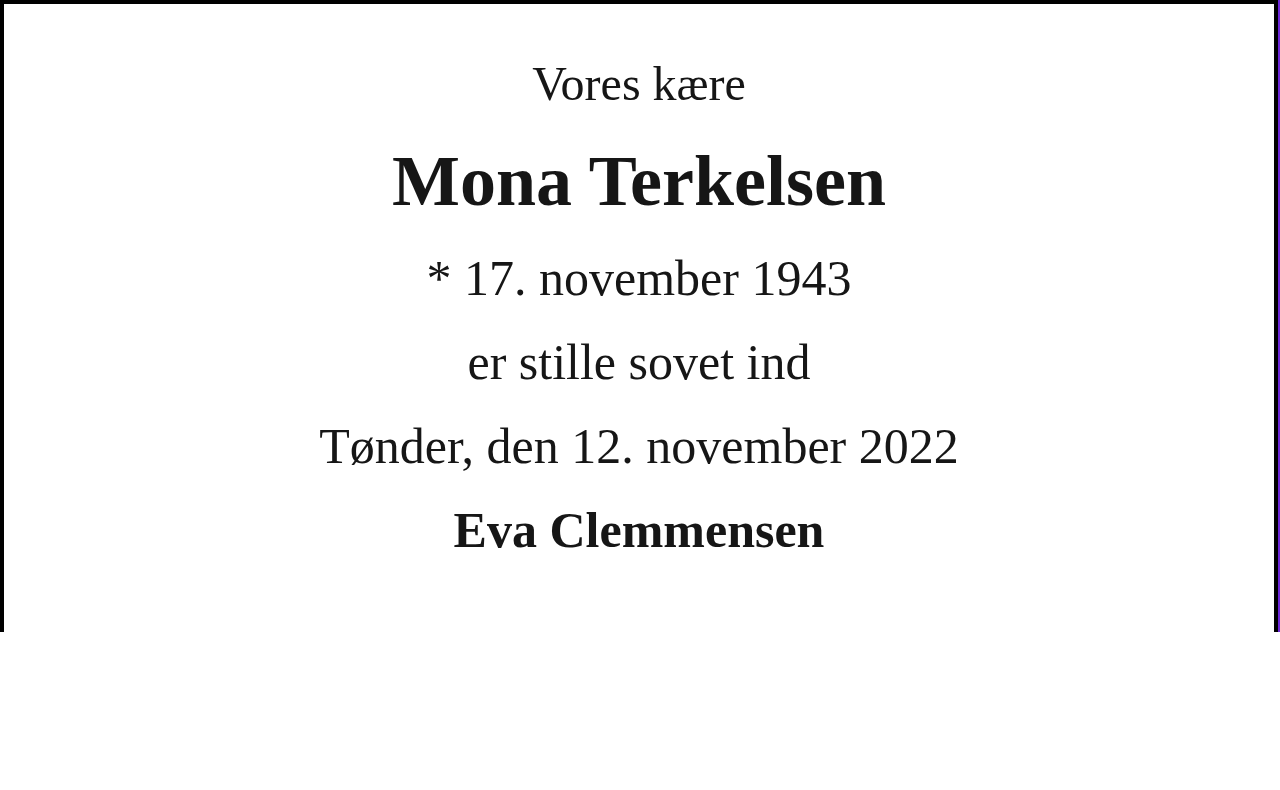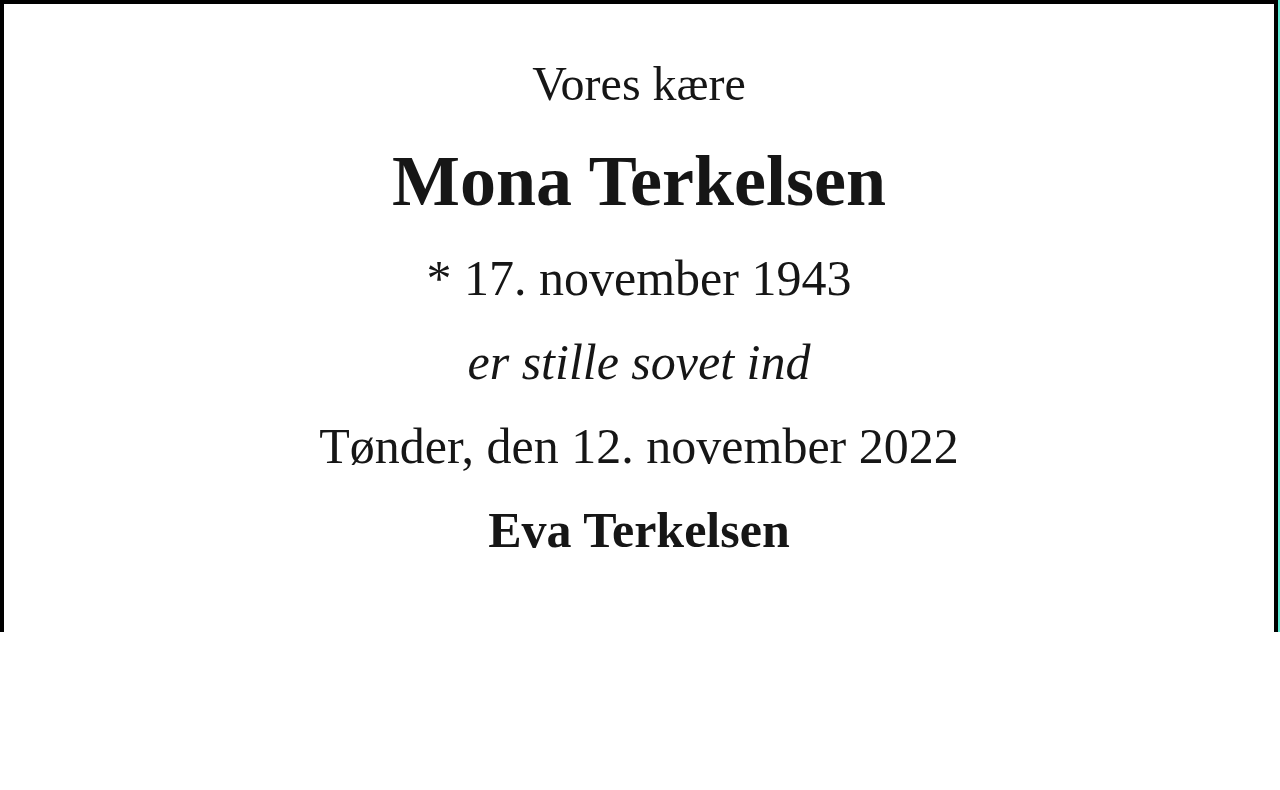--- a/index.html
+++ b/index.html
@@ -4,21 +4,21 @@
 <style>
   html, body {
     margin: 0;
     padding: 0;
     background: #ffffff;
   }
   .viewport {
     width: 1280px;
     height: 632px;
     box-sizing: border-box;
-    background: #5eead4;
+    background: #6d28d9;
     position: relative;
   }
   .notice-card {
     position: absolute;
     left: 0;
     top: 0;
     width: 1278px;
     height: 788px;
     box-sizing: border-box;
     border: 4px solid #000000;
@@ -40,21 +40,20 @@
   }
   .line.intro {
     font-size: 48px;
   }
   .line.name {
     font-size: 72px;
     line-height: 86px;
     font-weight: bold;
   }
   .line.italic {
-    font-style: italic;
   }
   .line.bold {
     font-weight: bold;
   }
 </style>
 </head>
 <body>
 
 <div class="viewport">
   <div class="notice-card">
@@ -62,16 +61,16 @@
 
     <p class="line name">Mona Terkelsen</p>
 
     <p class="line">* 17. november 1943</p>
 
     <p class="line italic">er stille sovet ind</p>
 
     <p class="line">Tønder, den 12. november 2022</p>
 
 
-    <p class="line bold">Eva Terkelsen</p>
+    <p class="line bold">Eva Clemmensen</p>
 
   </div>
 </div>
 
 </body></html>

